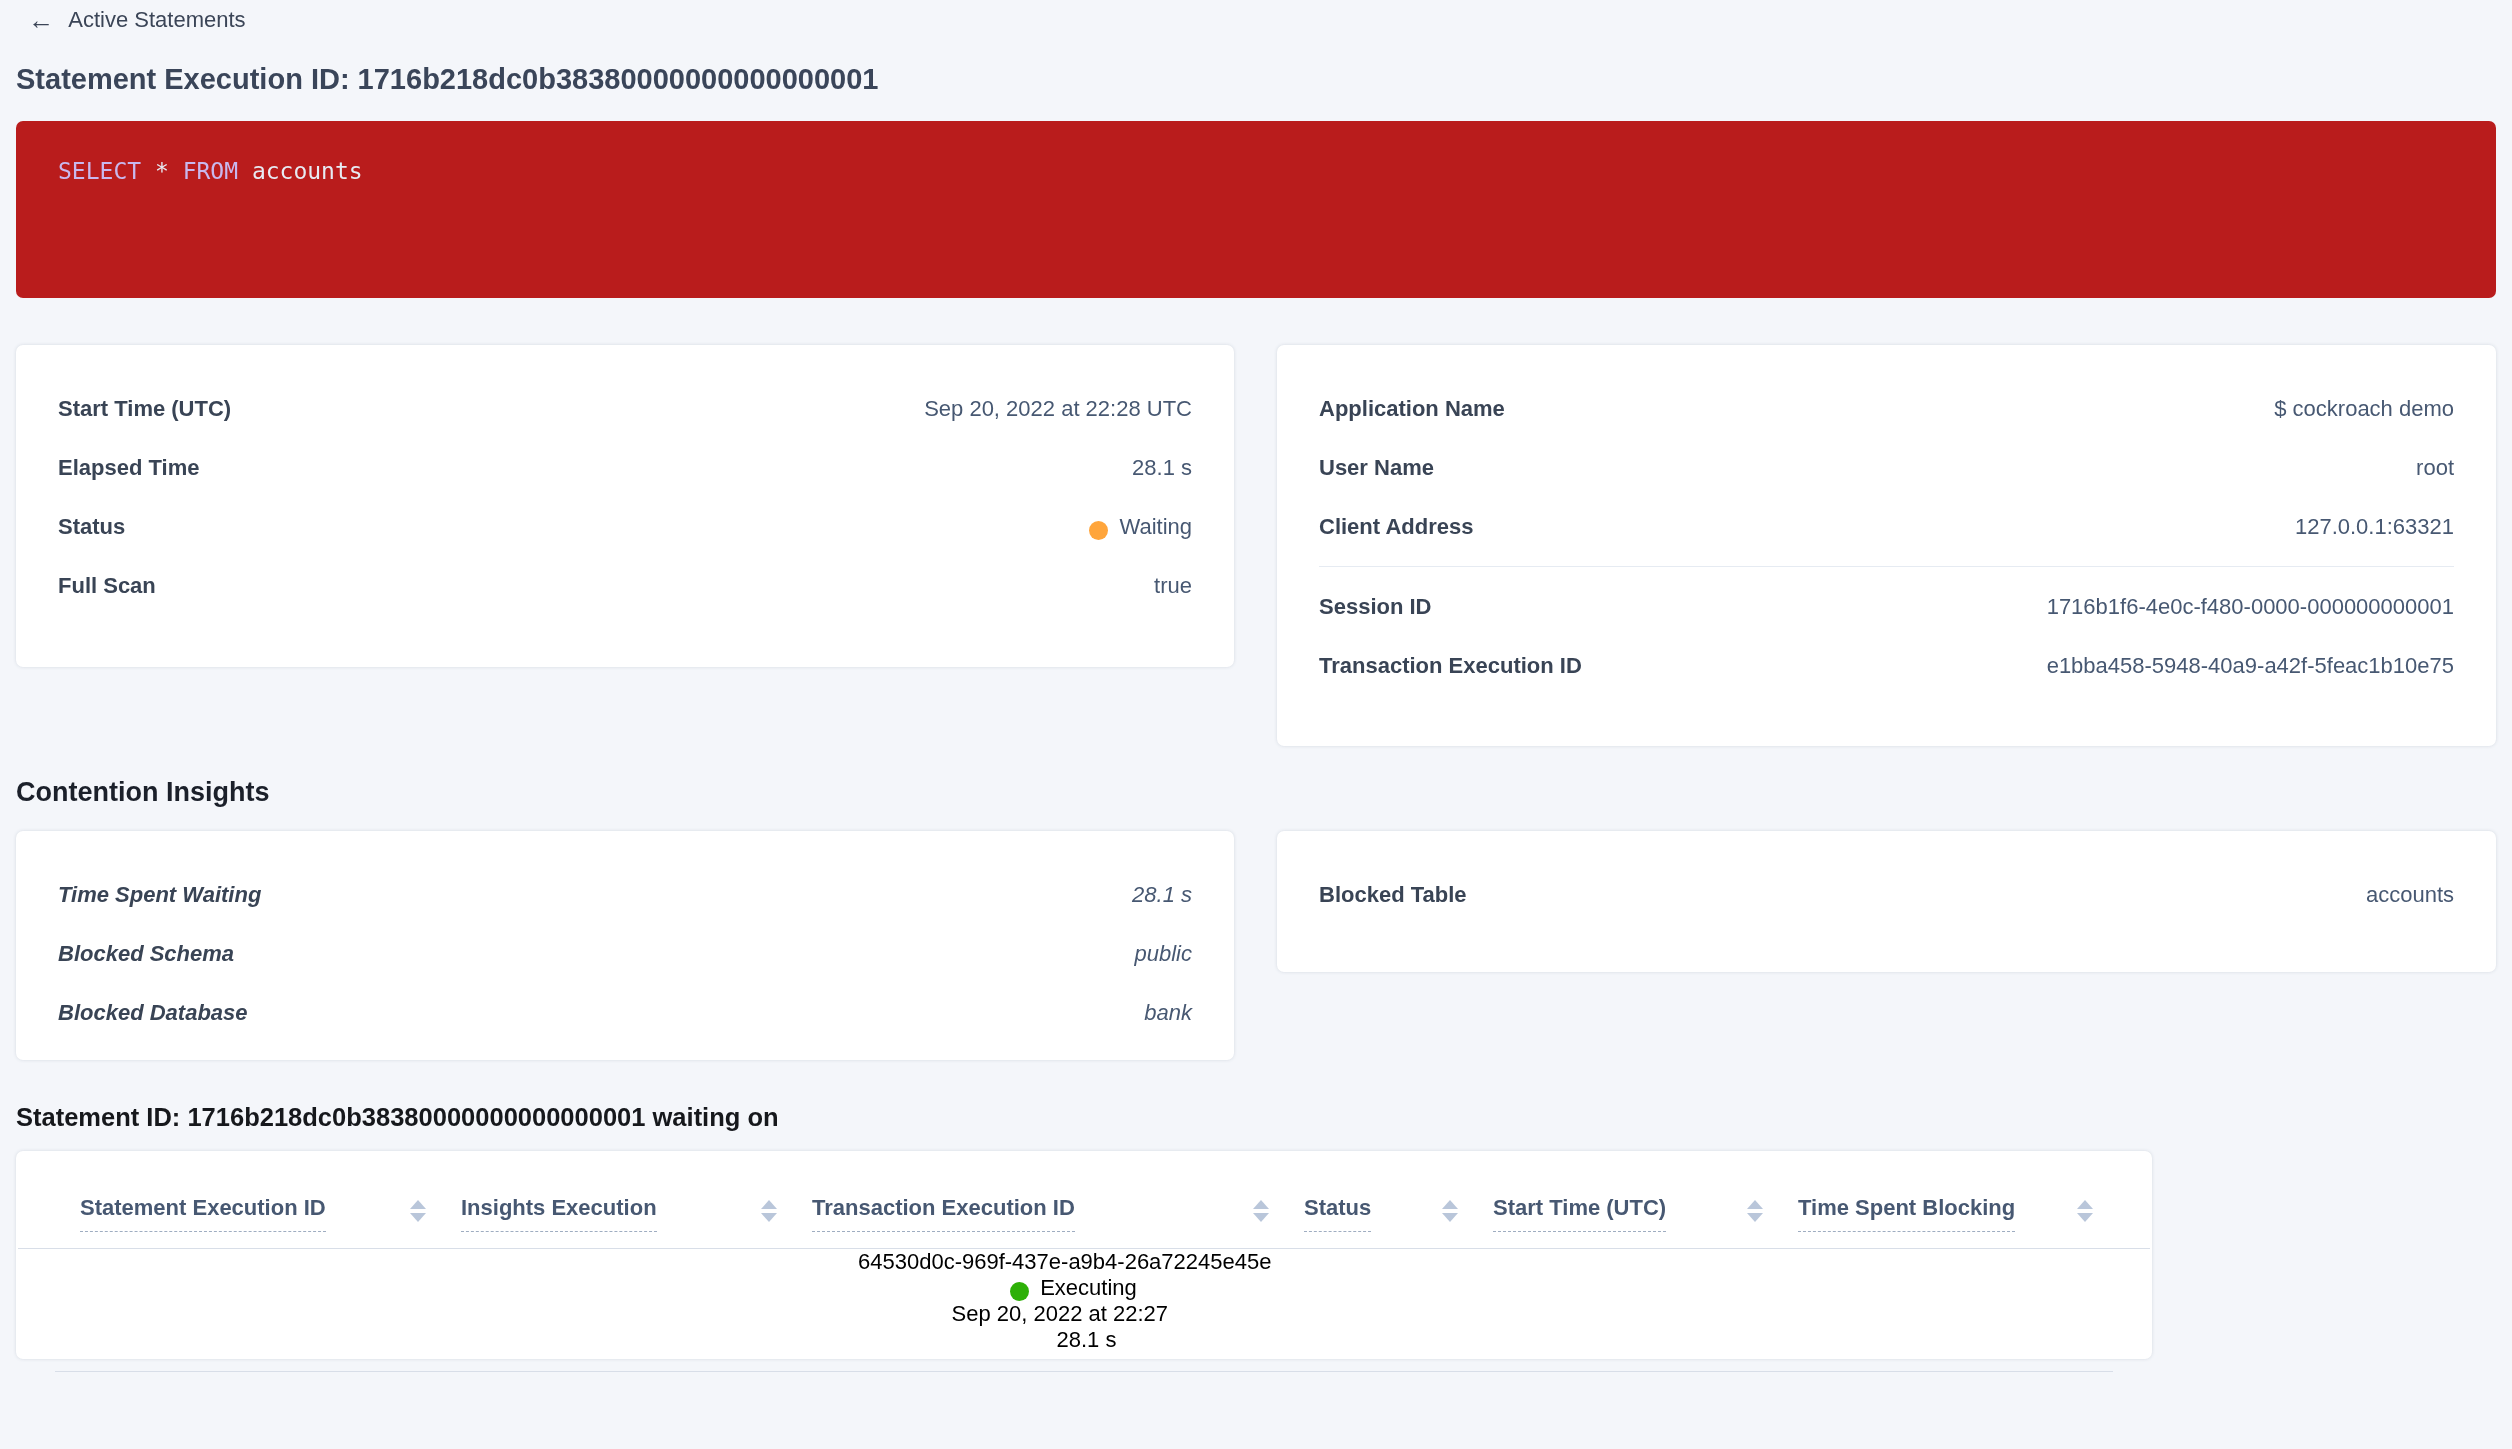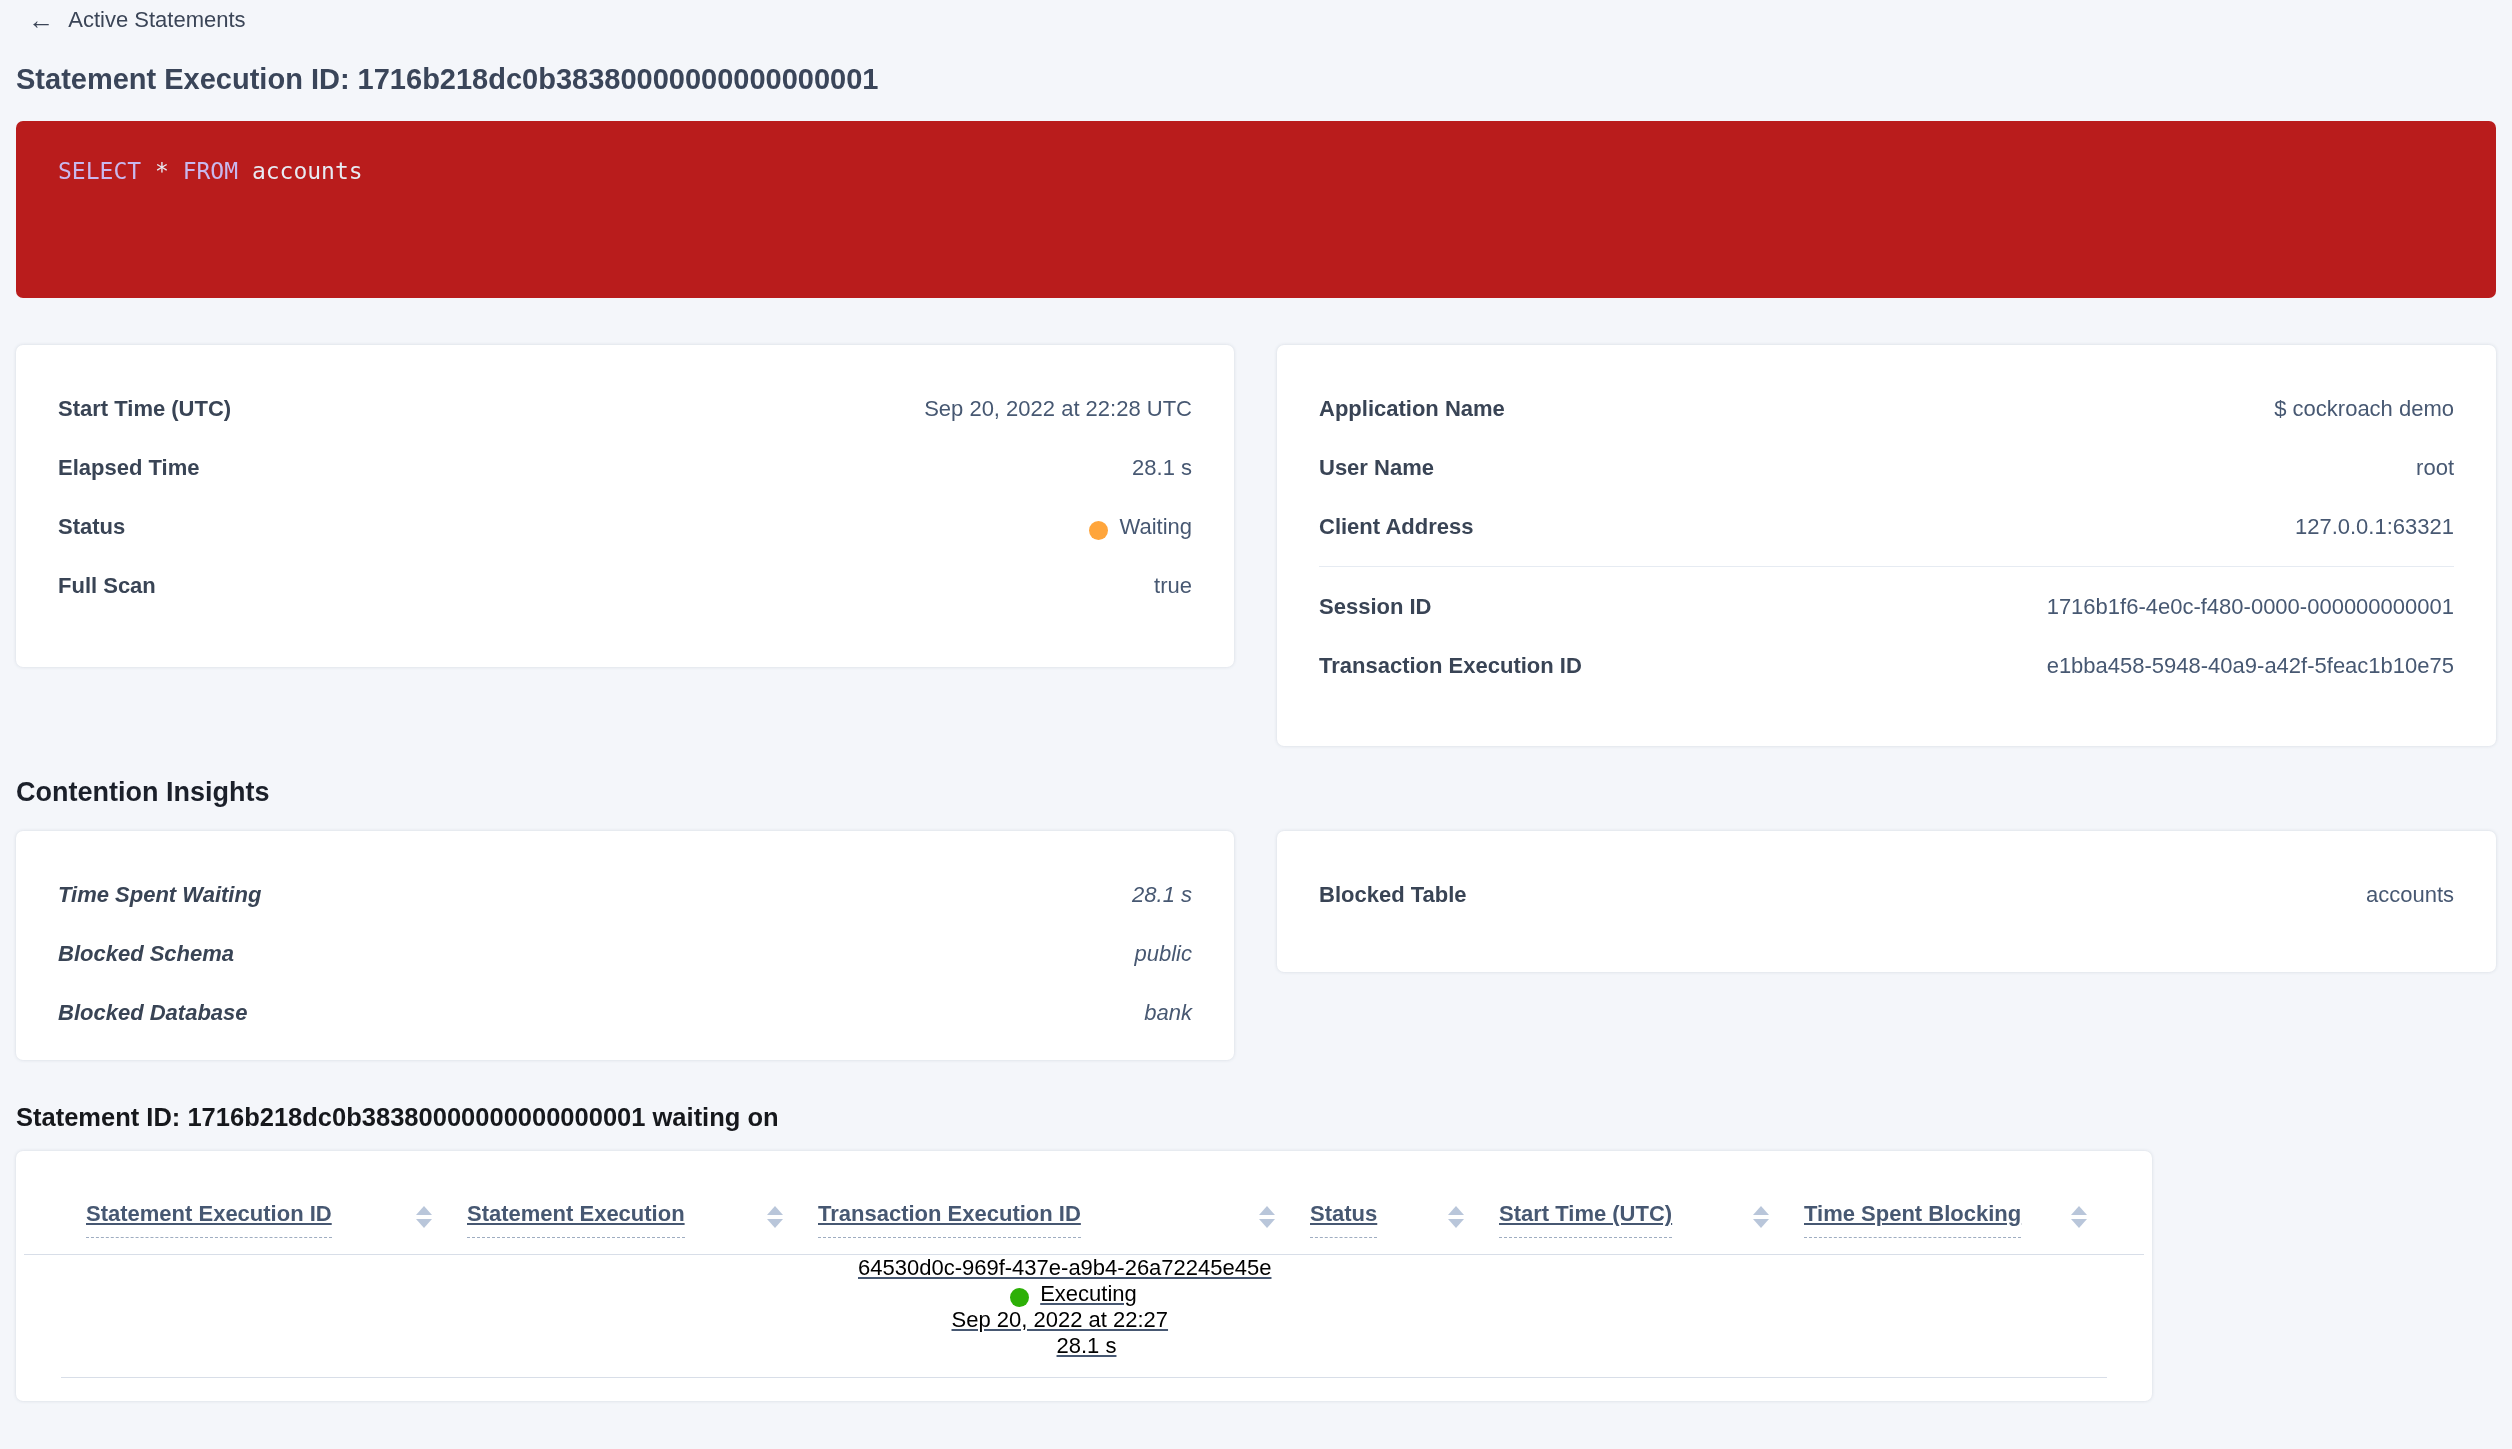--- a/index.html
+++ b/index.html
@@ -46,21 +46,21 @@
   .link { color:#0055ff; cursor:pointer; text-decoration:none; }
 
   .status-cell { display:flex; align-items:flex-end; gap:11.4px; }
   .dot { width:19.3px; height:19.3px; border-radius:50%; flex:none; }
 
   
   .section-heading { margin-top:30px; font-size:27px; font-weight:bold; color:#1b202a; line-height:32px; }
   .waiting-heading { margin-top:42px; font-size:25.5px; font-weight:bold; color:#16181c; line-height:30px; }
 
   
-  .table-card { margin-top:19.3px; width:2136px; height:250px; padding:8px;text-decoration:underline; }
+  .table-card { margin-top:19.3px; width:2136px; height:208px; padding:2px; }
   .thead { display:flex; align-items:flex-start; padding:42px 22px 0 62px; }
   .th { display:flex; justify-content:space-between; align-items:flex-start; padding-right:35px; }
   .c1 { width:381px; } .c2 { width:351px; } .c3 { width:492px; }
   .c4 { width:189px; } .c5 { width:305px; } .c6 { flex:1; }
   .th-label { font-size:22px; font-weight:bold; color:#475872; padding-bottom:9.7px;
               border-bottom:1.8px dashed #9fadc1; cursor:pointer; white-space:nowrap; }
   .sort { display:inline-flex; flex-direction:column; gap:4.4px; margin-top:4.4px; cursor:pointer; }
   .sort .up   { width:0; height:0; border-left:8px solid transparent; border-right:8px solid transparent;
                 border-bottom:9.7px solid #b9c6da; }
   .sort .down { width:0; height:0; border-left:8px solid transparent; border-right:8px solid transparent;
@@ -167,21 +167,21 @@
     <div class="card table-card">
       <div class="thead">
         <div class="th c1">
           <span class="th-label">Statement Execution ID</span>
           <span class="sort">
               <span class="up"></span>
               <span class="down"></span>
             </span>
         </div>
         <div class="th c2">
-          <span class="th-label">Statement Execution</span>
+          <span class="th-label">Insights Execution</span>
           <span class="sort">
               <span class="up"></span>
               <span class="down"></span>
             </span>
         </div>
         <div class="th c3">
           <span class="th-label">Transaction Execution ID</span>
           <span class="sort">
               <span class="up"></span>
               <span class="down"></span>

